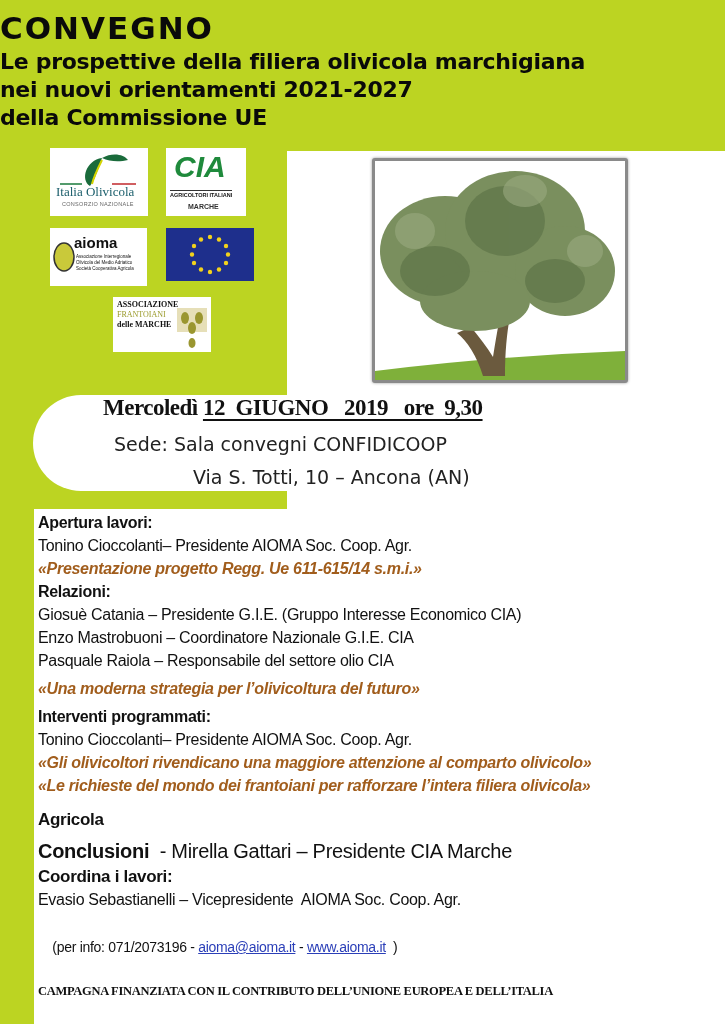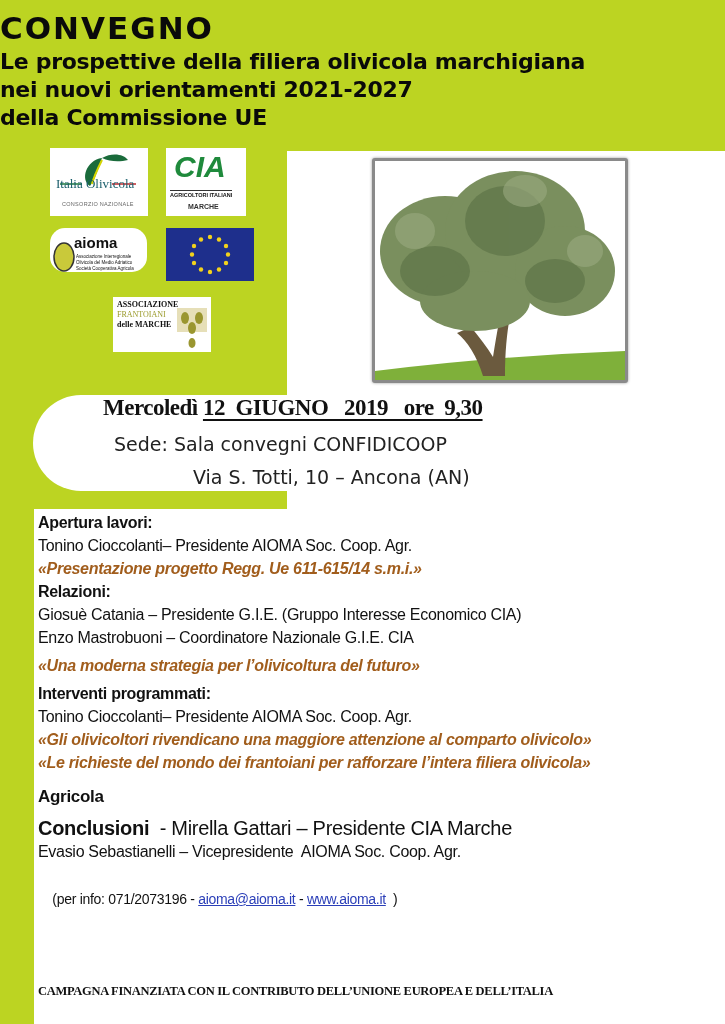--- a/index.html
+++ b/index.html
@@ -48,31 +48,31 @@
 </div>
 
 <div class="logo" style="left:50px;top:148px;width:98px;height:68px;">
   <svg width="98" height="40" viewBox="0 0 98 40" style="position:absolute;left:0;top:2px;">
     <path d="M40 36 C30 30 36 10 52 8 C48 18 46 28 40 36Z" fill="#1a6b3b"></path>
     <path d="M42 34 C44 26 48 18 52 10" stroke="#d4d400" stroke-width="2" fill="none"></path>
     <path d="M52 8 C62 2 74 4 78 10 C70 12 60 12 52 8Z" fill="#1a6b3b"></path>
     <line x1="10" y1="34" x2="32" y2="34" stroke="#1a7a3b" stroke-width="1.5"></line>
     <line x1="62" y1="34" x2="86" y2="34" stroke="#c0282d" stroke-width="1.5"></line>
   </svg>
-  <div class="logo-text" style="left:6px;top:28px;font-size:13px;color:#1a5e6b;">Italia Olivicola</div>
+  <div class="logo-text" style="left:6px;top:36px;font-size:13px;color:#1a5e6b;">Italia Olivicola</div>
   <div class="logo-text" style="left:12px;top:53px;font-size:5.5px;color:#666;font-family:'Liberation Sans',sans-serif;letter-spacing:0.3px;">CONSORZIO NAZIONALE</div>
 </div>
 
 <div class="logo" style="left:166px;top:148px;width:80px;height:68px;">
   <div class="logo-text" style="left:8px;top:2px;font-size:30px;color:#1f8a3c;font-family:'Liberation Sans',sans-serif;font-weight:bold;font-style:italic;">CIA</div>
   <div class="logo-text" style="left:4px;top:42px;font-size:5.5px;font-family:'Liberation Sans',sans-serif;font-weight:bold;border-top:1px solid #333;padding-top:1px;">AGRICOLTORI ITALIANI</div>
   <div class="logo-text" style="left:22px;top:55px;font-size:7px;font-family:'Liberation Sans',sans-serif;font-weight:bold;color:#333;">MARCHE</div>
 </div>
 
-<div class="logo" style="left:50px;top:228px;width:97px;height:44px;border-radius:15px;">
+<div class="logo" style="left:50px;top:228px;width:97px;height:58px;">
   <svg width="24" height="40" viewBox="0 0 24 40" style="position:absolute;left:2px;top:5px;">
     <ellipse cx="12" cy="24" rx="10" ry="14" fill="#c9c93a" stroke="#333" stroke-width="1.5"></ellipse>
   </svg>
   <div class="logo-text" style="left:24px;top:6px;font-size:15px;font-weight:bold;font-family:'Liberation Sans',sans-serif;">aioma</div>
   <div class="logo-text" style="left:26px;top:26px;font-size:4.5px;font-family:'Liberation Sans',sans-serif;">Associazione Interregionale</div>
   <div class="logo-text" style="left:26px;top:32px;font-size:4.5px;font-family:'Liberation Sans',sans-serif;">Olivicola del Medio Adriatico</div>
   <div class="logo-text" style="left:26px;top:38px;font-size:4.5px;font-family:'Liberation Sans',sans-serif;">Società Cooperativa Agricola</div>
 </div>
 
 <div class="logo" style="left:166px;top:228px;width:88px;height:53px;background:#1e2f8c;">
@@ -134,28 +134,30 @@
 <div class="venue" style="left:114px;top:433px;">Sede: Sala convegni CONFIDICOOP</div>
 <div class="venue" style="left:193px;top:466px;">Via S. Totti, 10 – Ancona (AN)</div>
 
 <div id="program">
   <div class="row h">Apertura lavori:</div>
   <div class="row">Tonino Cioccolanti– Presidente AIOMA Soc. Coop. Agr.</div>
   <div class="row q">«Presentazione progetto Regg. Ue 611-615/14 s.m.i.»</div>
   <div class="row h">Relazioni:</div>
   <div class="row">Giosuè Catania – Presidente G.I.E. (Gruppo Interesse Economico CIA)</div>
   <div class="row">Enzo Mastrobuoni – Coordinatore Nazionale G.I.E. CIA</div>
+  <div class="row">Pasquale Raiola – Responsabile del settore olio CIA</div>
   <div class="row q gap">«Una moderna strategia per l’olivicoltura del futuro»</div>
   <div class="row h gap">Interventi programmati:</div>
   <div class="row">Tonino Cioccolanti– Presidente AIOMA Soc. Coop. Agr.</div>
   <div class="row q">«Gli olivicoltori rivendicano una maggiore attenzione al comparto olivicolo»</div>
   <div class="row q">«Le richieste del mondo dei frantoiani per rafforzare l’intera filiera olivicola»</div>
   <div class="row h" style="margin-top:11px;font-size:17px;">Agricola</div>
   <div class="row" style="margin-top:9px;font-size:20px;">
     <span class="h">Conclusioni</span><span style="white-space:pre;">  - Mirella Gattari – Presidente CIA Marche</span>
   </div>
+  <div class="row h" style="margin-top:2px;font-size:17px;">Coordina i lavori:</div>
   <div class="row" style="white-space:pre;">Evasio Sebastianelli – Vicepresidente  AIOMA Soc. Coop. Agr.</div>
   <div class="row" style="font-size:14px;margin-top:2px;white-space:pre;">
     <span>(per info: 071/2073196 - </span><a class="link">aioma@aioma.it</a><span> - </span><a class="link">www.aioma.it</a><span>  )</span>
   </div>
 </div>
 
 <div id="footer-campaign">CAMPAGNA FINANZIATA  CON IL CONTRIBUTO  DELL’UNIONE  EUROPEA E DELL’ITALIA</div>
 
 </body></html>

